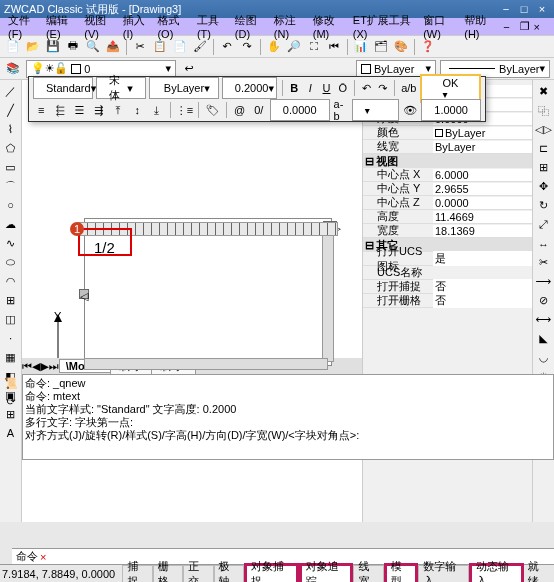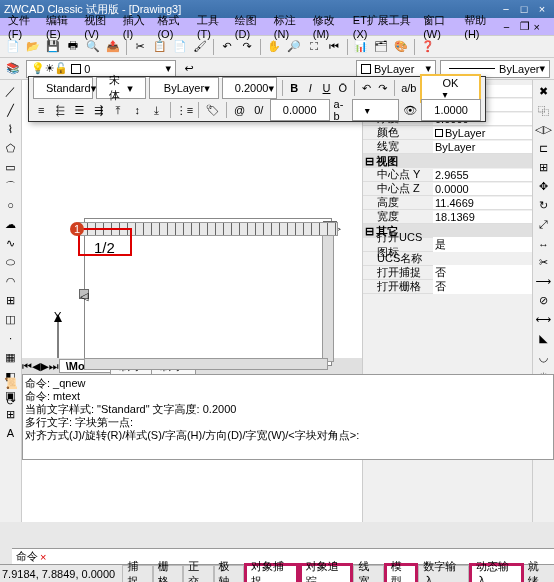--- a/index.html
+++ b/index.html
@@ -265,20 +265,24 @@
     <div class="proprow">
         <div class="proplabel">颜色</div>
         <div class="propval"><span style="display:inline-block;width:8px;height:8px;background:#fff;border:1px solid #000;margin-right:2px"></span><span>ByLayer</span></div>
       </div>
     <div class="proprow">
         <div class="proplabel">线宽</div>
         <div class="propval">ByLayer</div>
       </div>
     <div class="propgroup">视图</div>
     <div class="proprow">
+        <div class="proplabel">中心点 X</div>
+        <div class="propval">6.0000</div>
+      </div>
+    <div class="proprow">
         <div class="proplabel">中心点 Y</div>
         <div class="propval">2.9655</div>
       </div>
     <div class="proprow">
         <div class="proplabel">中心点 Z</div>
         <div class="propval">0.0000</div>
       </div>
     <div class="proprow">
         <div class="proplabel">高度</div>
         <div class="propval">11.4669</div>

